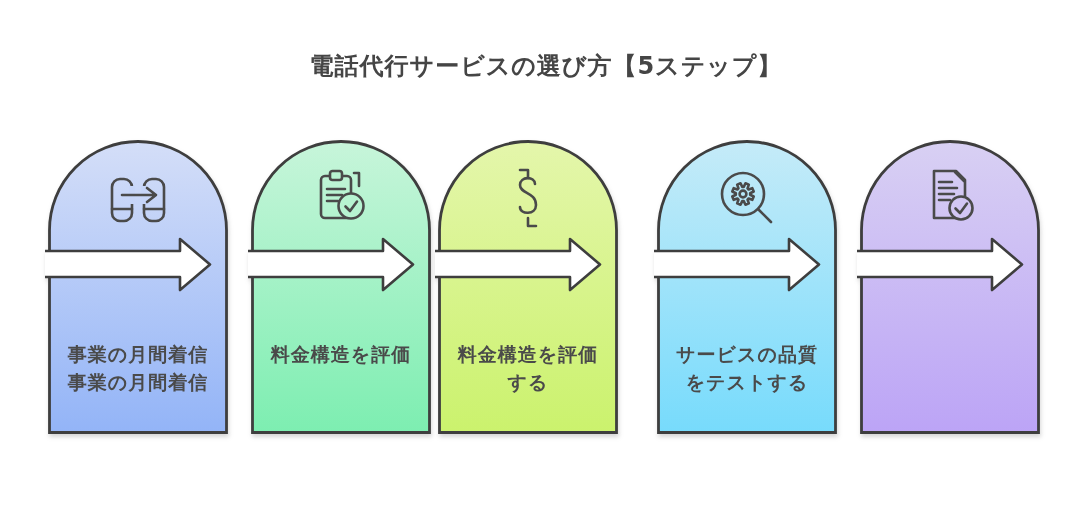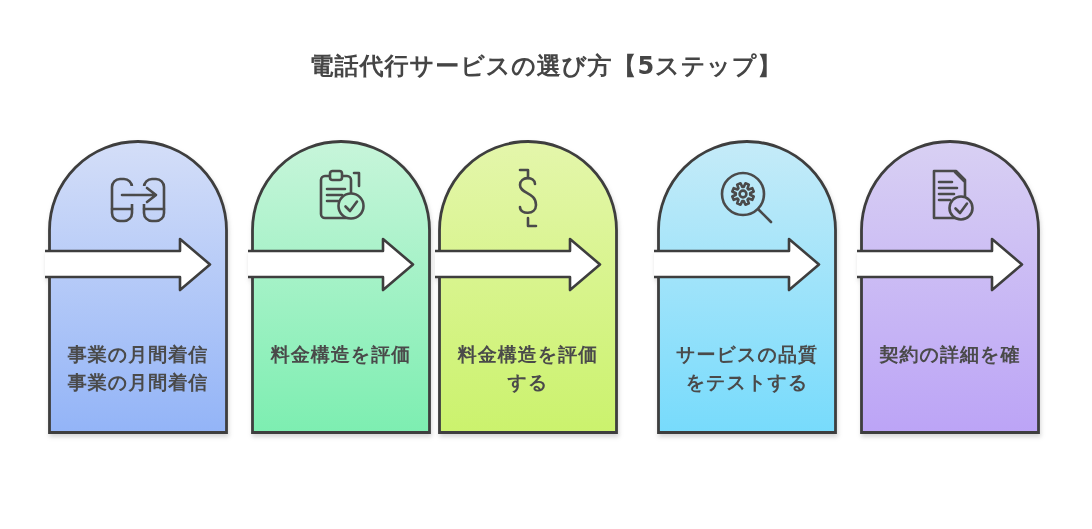--- a/index.html
+++ b/index.html
@@ -128,17 +128,16 @@
       <path d="M-3,111 H132 V99 L162,124.5 L132,150 V137 H-3" fill="#ffffff" stroke="#3e3e3e" stroke-width="2.6" stroke-linejoin="round"></path>
     </svg>
     <svg class="icon" style="left:65px;top:28px" width="50" height="58" viewBox="0 0 50 58">
       <path class="ic" d="M9,3 H31 L40,12 V50 H9 Z"></path>
       <path class="ic" d="M30,4 L39,13"></path>
       <path class="ic" d="M14,14 H27 M14,20 H32 M14,26 H29 M14,32 H25"></path>
       <circle class="knockout-s" cx="36" cy="40" r="11.5" fill="#d2c6f4" stroke="#4a4a4a" stroke-width="2.6"></circle>
       <path class="ic" d="M30.5,40.5 L35,45 L42,35.5"></path>
     </svg>
     <div class="label">
-      <div>契約の詳細を確</div>
     </div>
   </div>
 
 </div>
 
 </body></html>

